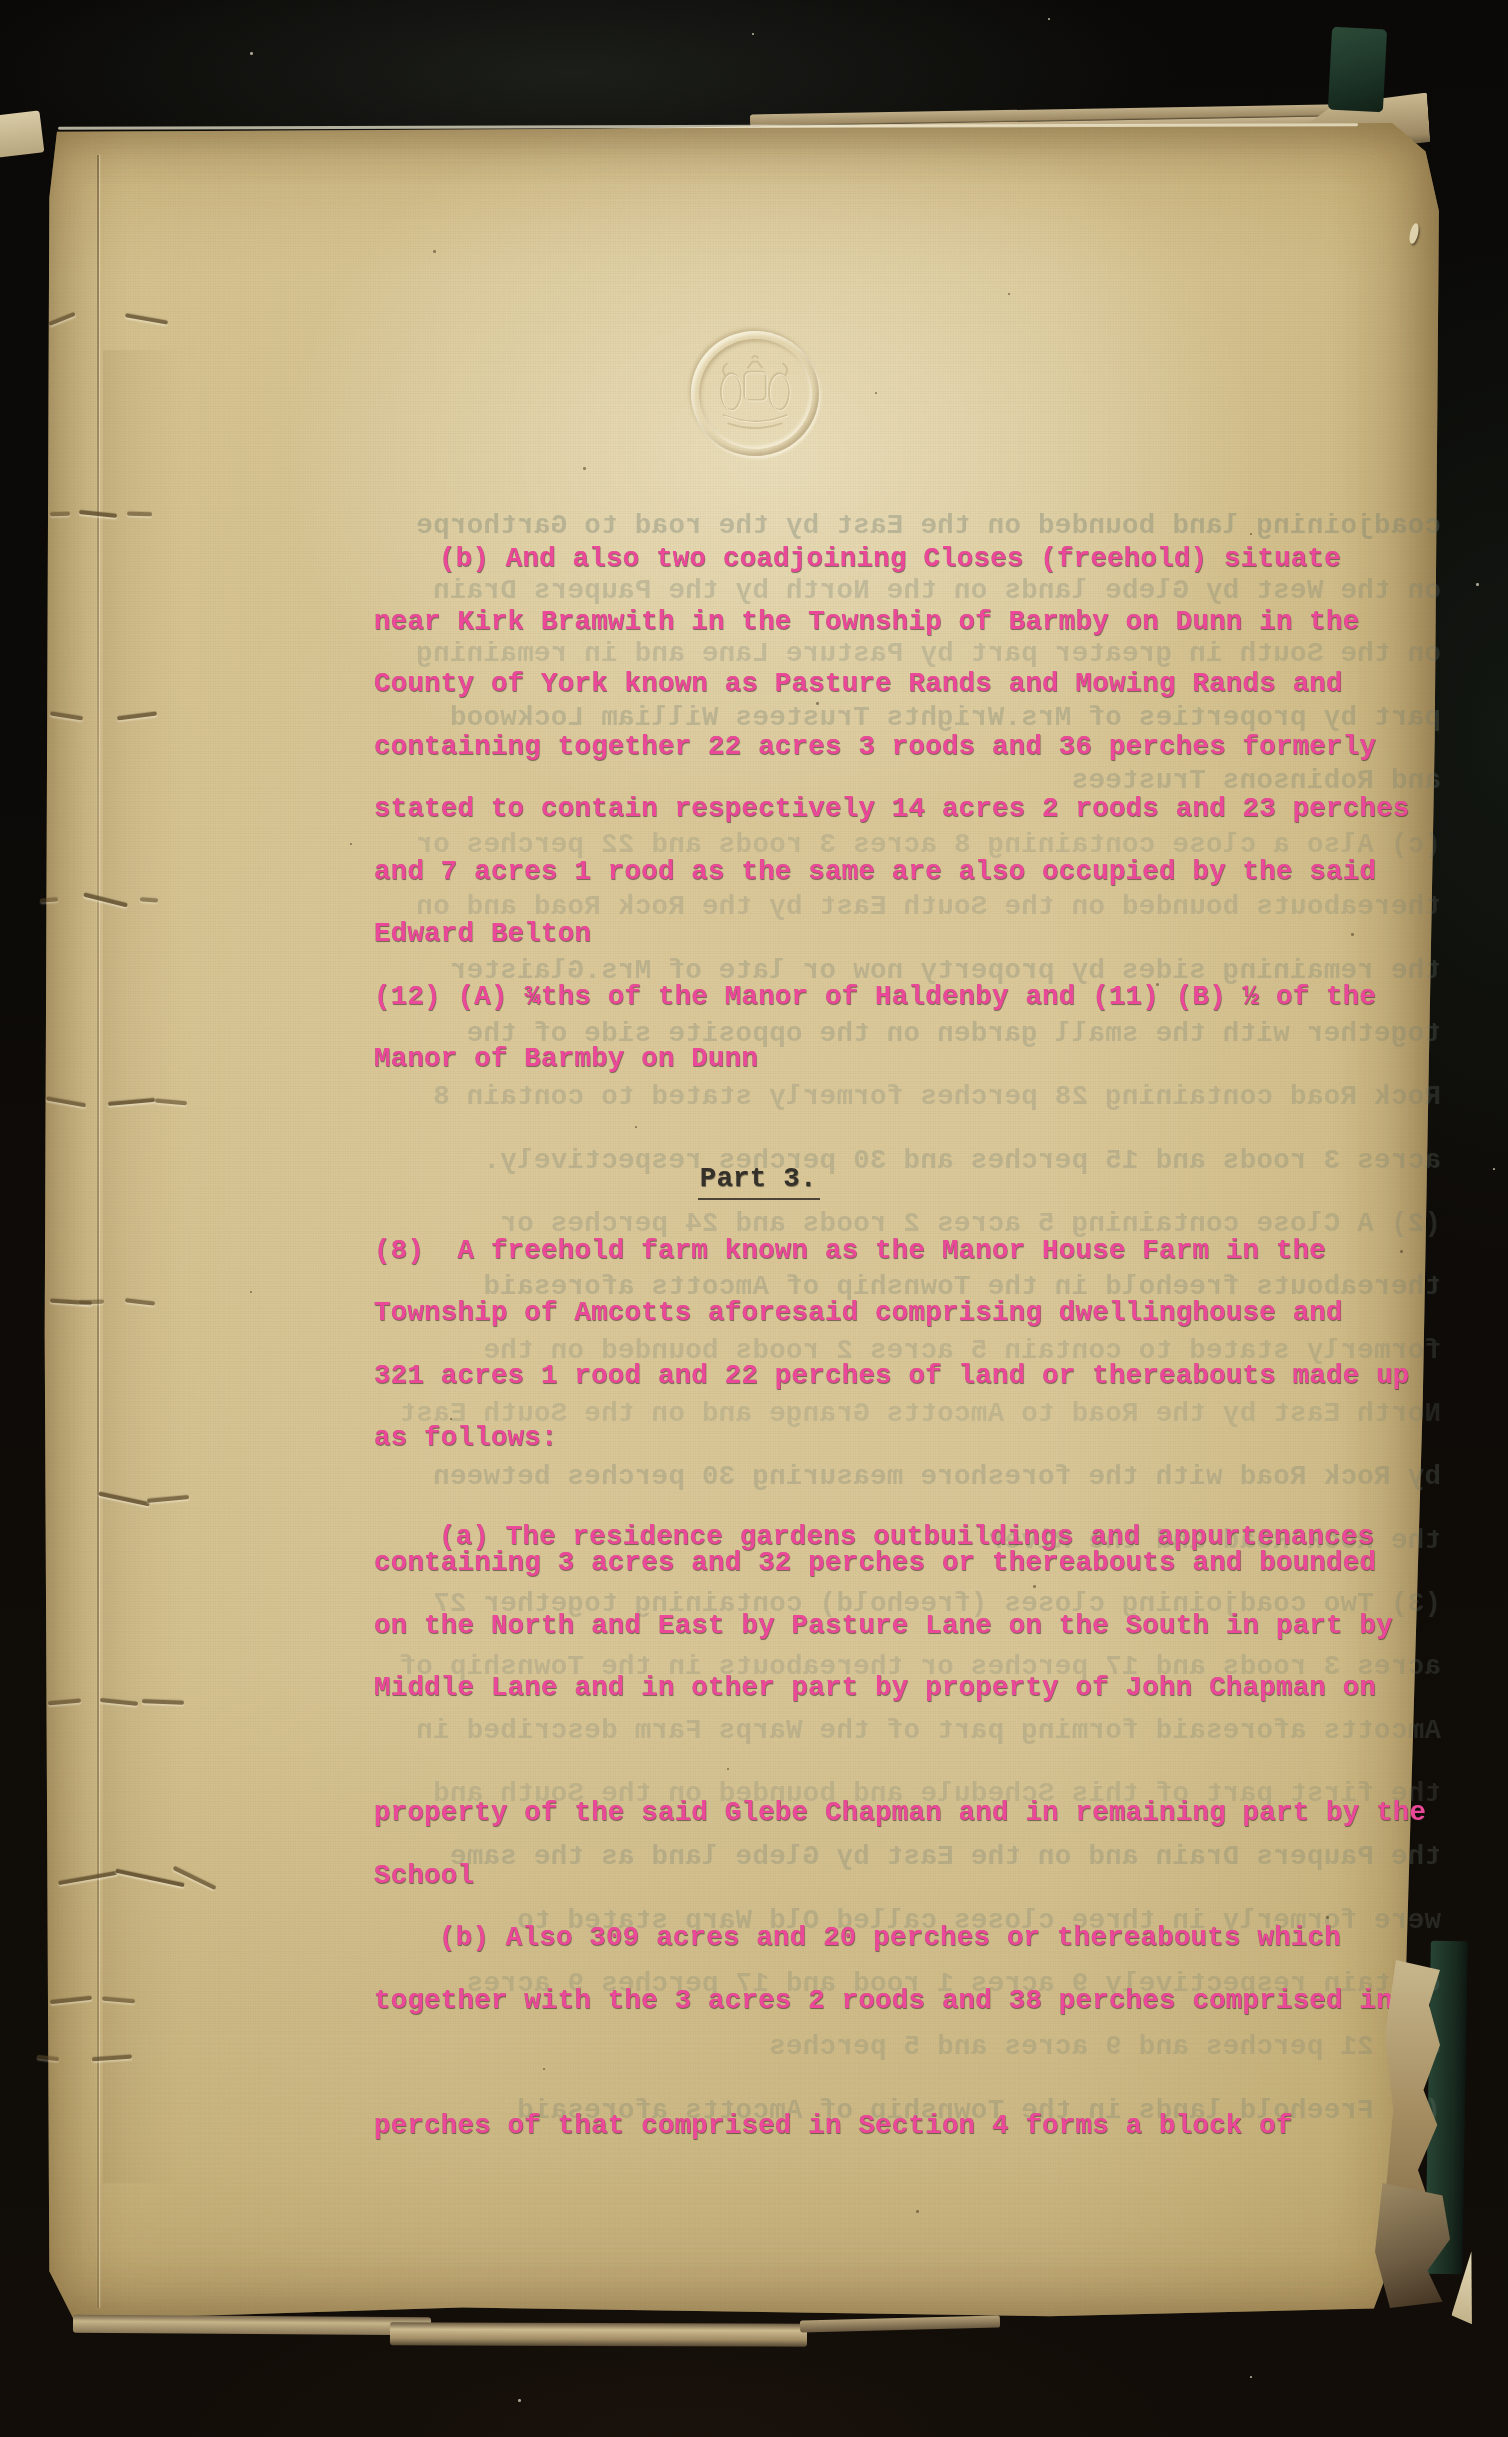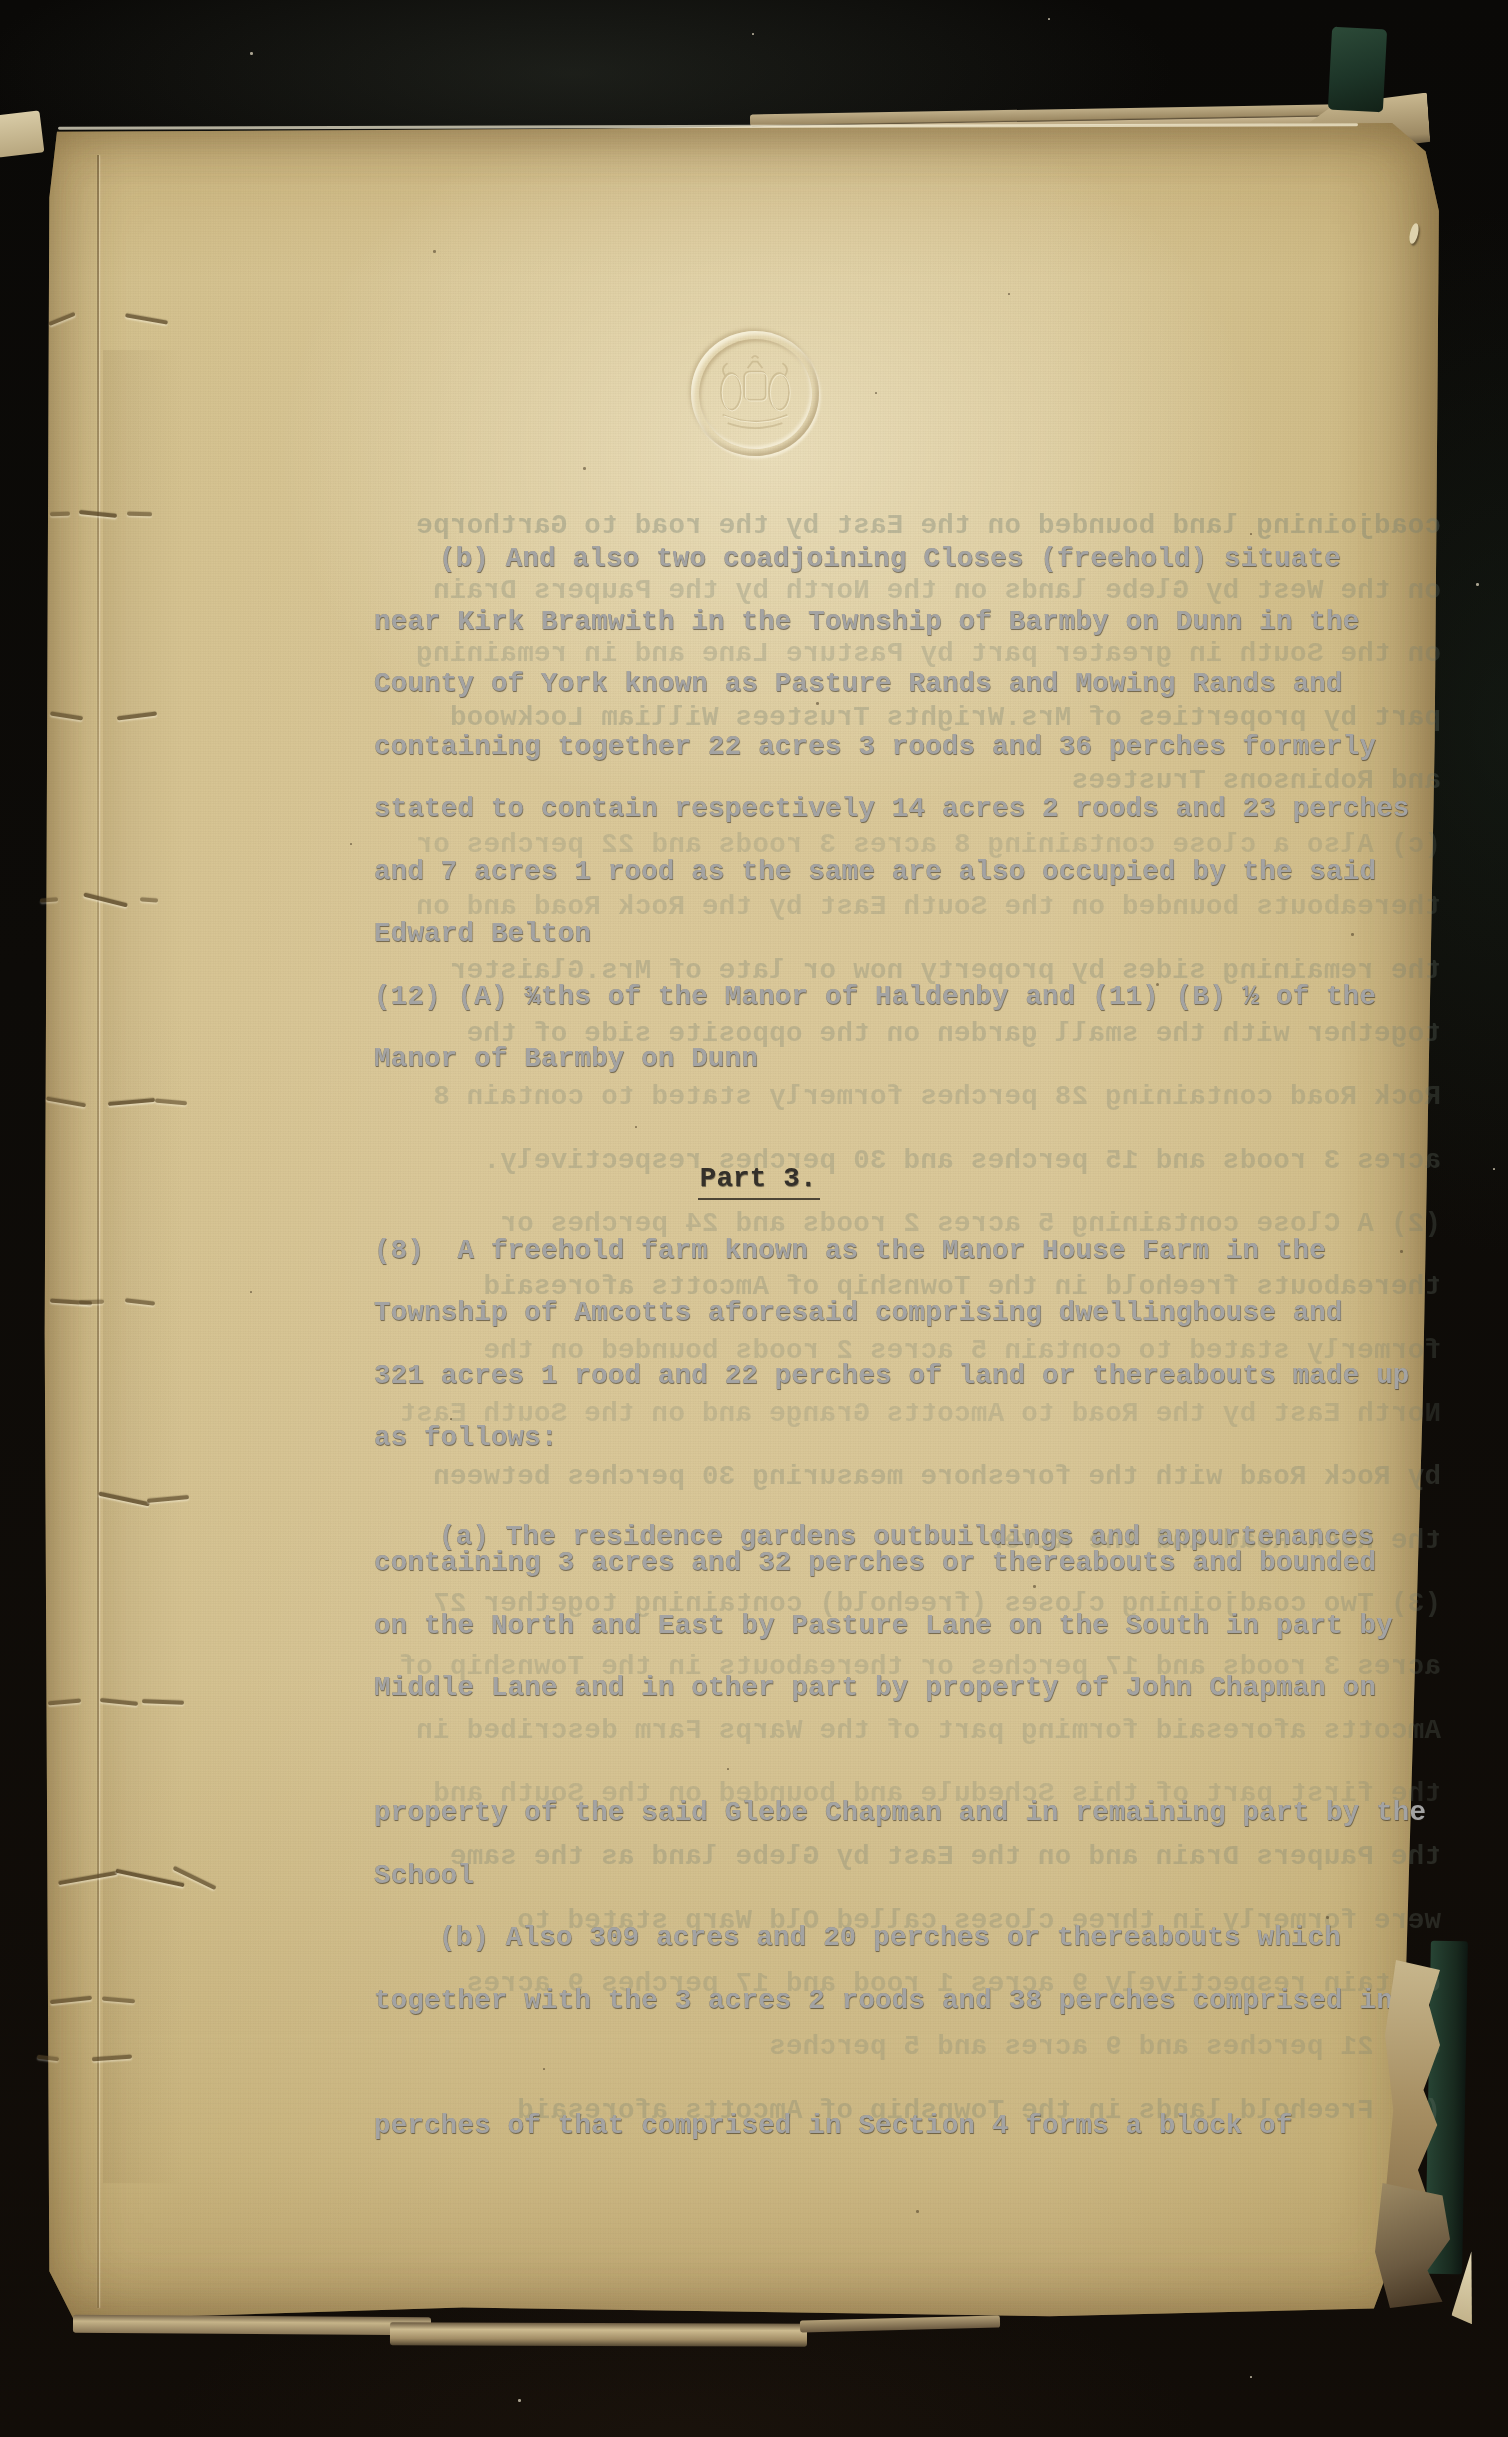--- a/index.html
+++ b/index.html
@@ -93,21 +93,21 @@
   .speck{position:absolute;border-radius:50%;background:#4a3d26;}
   .dust{position:absolute;border-radius:50%;background:#cfc7b0;opacity:.8;}
   .chip{position:absolute;left:1410px;top:223px;width:8.3px;height:21px;border-radius:50% 50% 50% 50%;
       background:#ded2ad;transform:rotate(13deg);box-shadow:1.7px 1.7px 1.7px rgba(60,48,28,.6);}
   
   #bleed{position:absolute;left:0;top:0;width:1509px;height:2438px;pointer-events:none;}
   .bline{position:absolute;left:353px;width:1088px;transform:scaleX(-1);
       color:#6f7b6f;font-size:27.5px;font-weight:700;letter-spacing:0.3px;filter:blur(0.6px);white-space:pre;}
   
   #typed{position:absolute;left:0;top:0;width:1509px;height:2438px;}
-  .tline{position:absolute;color:#a3a3a3;font-size:27.5px;font-weight:700;letter-spacing:0.2px;
+  .tline{position:absolute;color:#ec4899;font-size:27.5px;font-weight:700;letter-spacing:0.2px;
       white-space:pre;text-shadow:0.5px 0.5px 0.7px rgba(32,28,20,.55), -0.2px -0.2px 0.6px rgba(32,28,20,.3);
       filter:blur(0.2px);}
   .heading{position:absolute;left:698px;top:1163px;color:#34302a;font-size:27.5px;font-weight:700;
       letter-spacing:0.2px;border-bottom:2.5px solid rgba(52,46,36,.85);padding:0 3.3px 4.2px 1.7px;
       text-shadow:0.5px 0.5px 0.7px rgba(32,28,20,.55);filter:blur(0.2px);white-space:pre;}
 </style>
 </head>
 <body>
 
 <div class="bg"></div>

